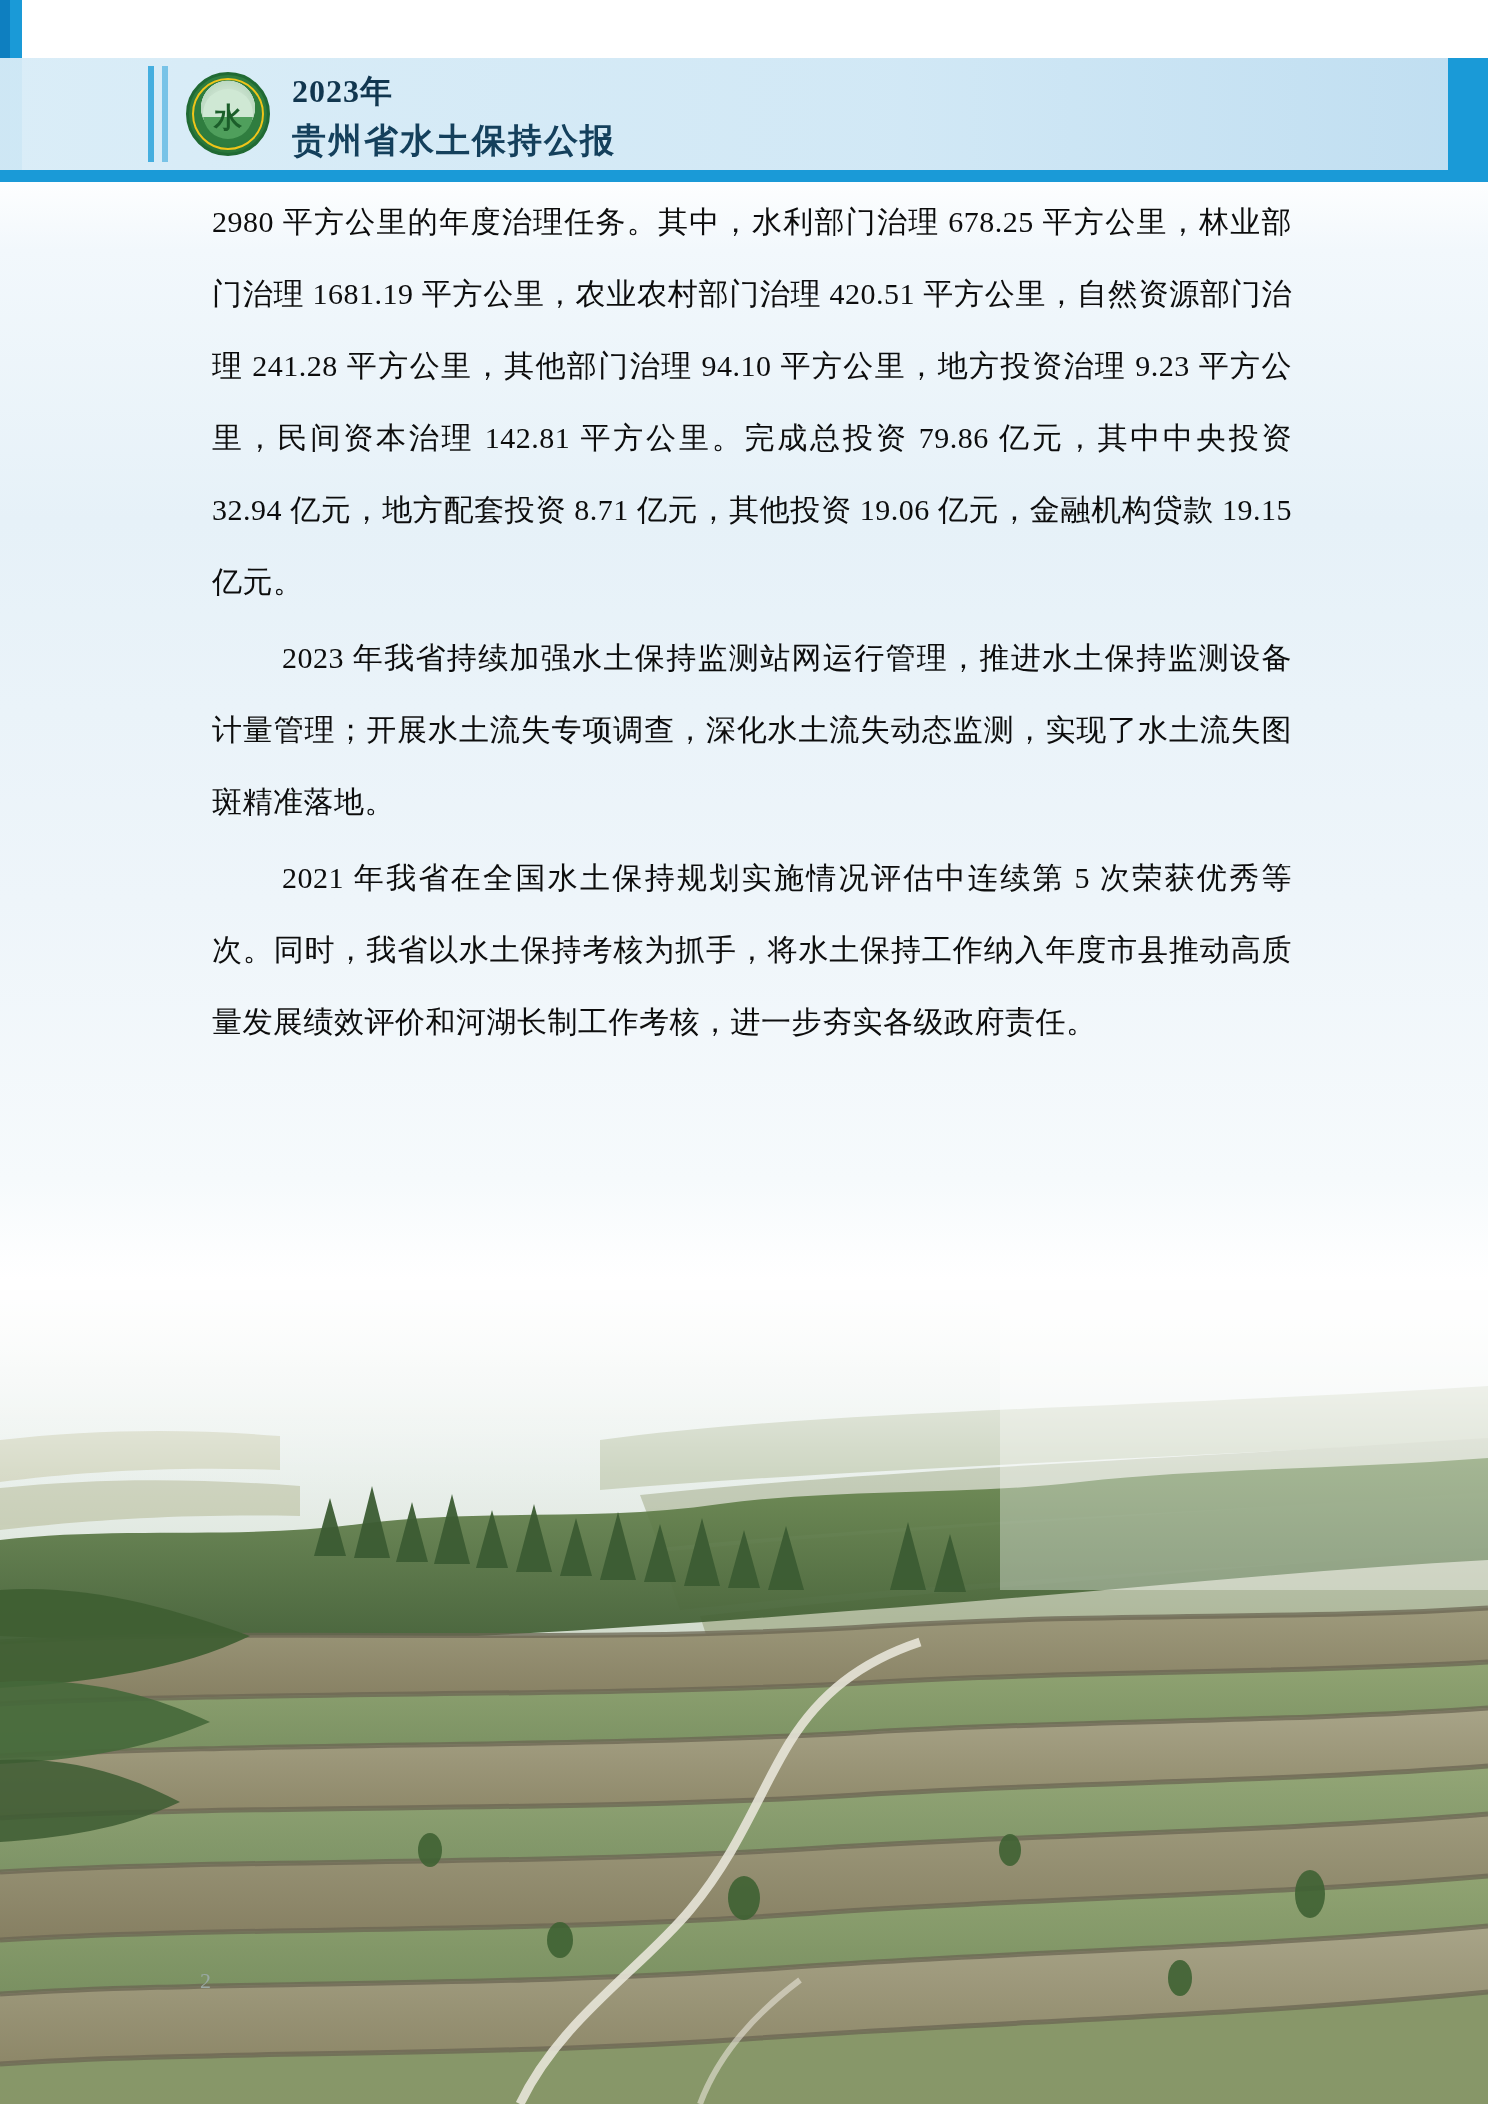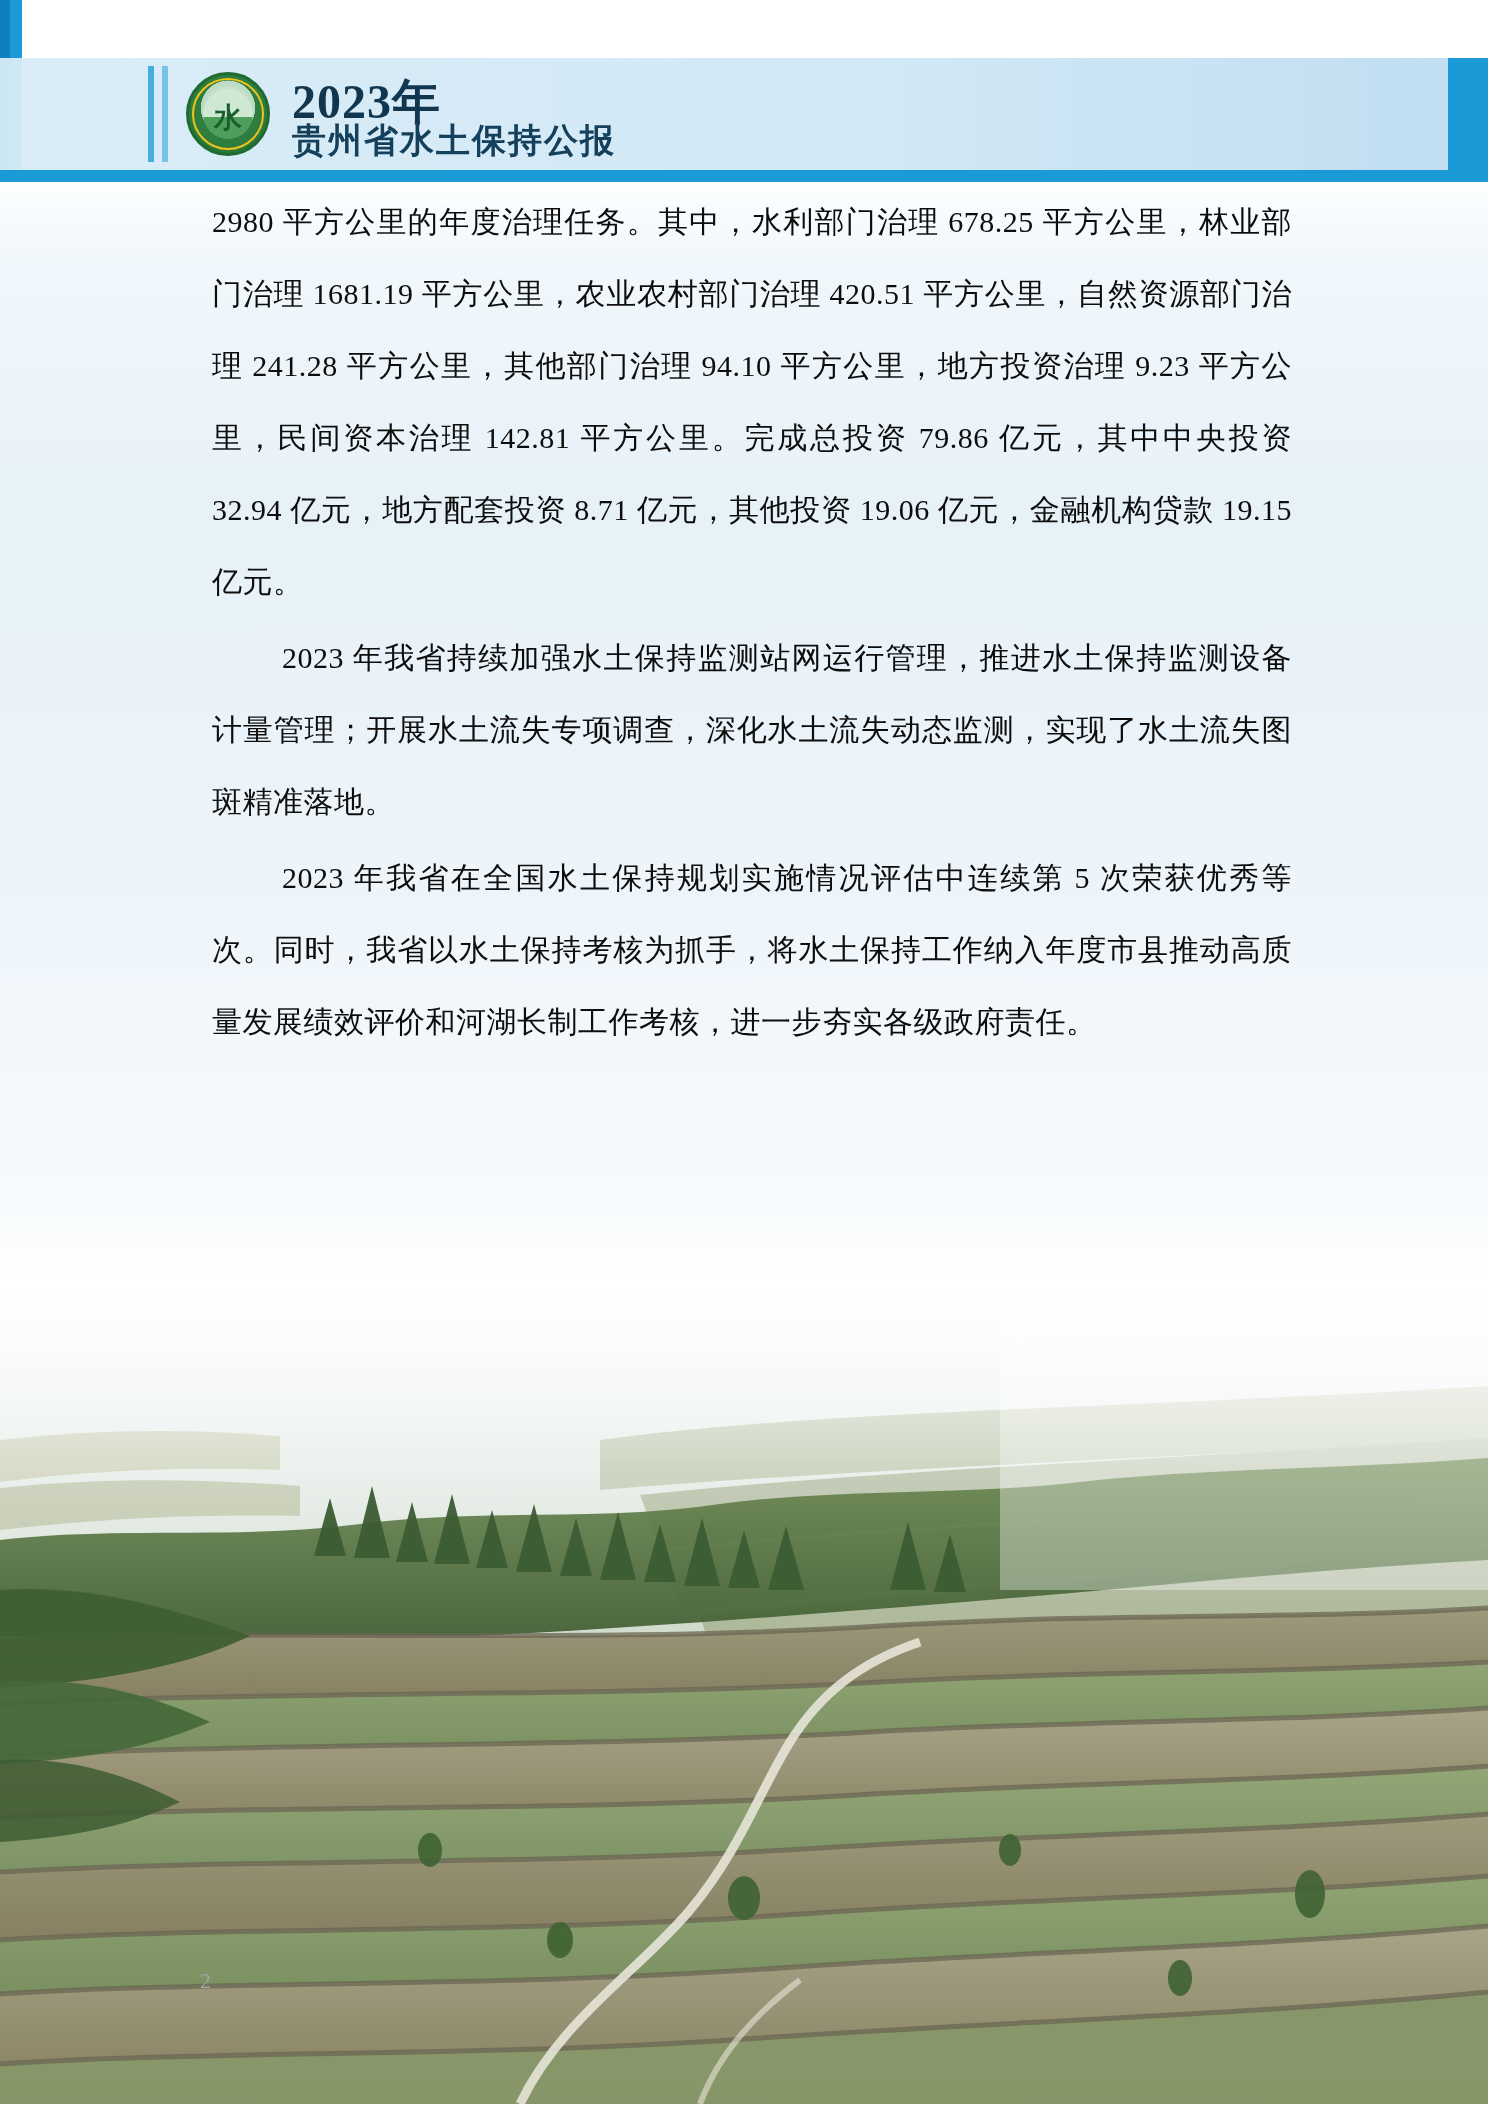--- a/index.html
+++ b/index.html
@@ -131,21 +131,21 @@
     text-align: center;
     font-size: 28px;
     color: #1b5e2a;
     font-weight: bold;
     font-family: "Liberation Serif", serif;
   }
   .header-title-1 {
     position: absolute;
     left: 292px;
     top: 12px;
-    font-size: 48px;
+    font-size: 32px;
     font-weight: bold;
     color: #11364f;
     font-family: "Liberation Serif", "DejaVu Serif", serif;
     letter-spacing: 1px;
   }
   .header-title-2 {
     position: absolute;
     left: 292px;
     top: 60px;
     font-size: 34px;
@@ -220,21 +220,21 @@
       <div class="glyph">水</div>
     </div>
 
     <div class="header-title-1">2023年</div>
     <div class="header-title-2">贵州省水土保持公报</div>
   </div>
 
   <div class="content">
     <p class="para">2980 平方公里的年度治理任务。其中，水利部门治理 678.25 平方公里，林业部门治理 1681.19 平方公里，农业农村部门治理 420.51 平方公里，自然资源部门治理 241.28 平方公里，其他部门治理 94.10 平方公里，地方投资治理 9.23 平方公里，民间资本治理 142.81 平方公里。完成总投资 79.86 亿元，其中中央投资 32.94 亿元，地方配套投资 8.71 亿元，其他投资 19.06 亿元，金融机构贷款 19.15 亿元。</p>
     <p class="para indent">2023 年我省持续加强水土保持监测站网运行管理，推进水土保持监测设备计量管理；开展水土流失专项调查，深化水土流失动态监测，实现了水土流失图斑精准落地。</p>
-    <p class="para indent">2023 年我省在全国水土保持规划实施情况评估中连续第 5 次荣获优秀等次。同时，我省以水土保持考核为抓手，将水土保持工作纳入年度市县推动高质量发展绩效评价和河湖长制工作考核，进一步夯实各级政府责任。</p>
+    <p class="para indent">2021 年我省在全国水土保持规划实施情况评估中连续第 5 次荣获优秀等次。同时，我省以水土保持考核为抓手，将水土保持工作纳入年度市县推动高质量发展绩效评价和河湖长制工作考核，进一步夯实各级政府责任。</p>
   </div>
 
   <div class="photo">
     <svg width="1488" height="814" viewBox="0 0 1488 814" preserveAspectRatio="none" aria-hidden="true">
       <defs>
         <linearGradient id="sky" x1="0" y1="0" x2="0" y2="1">
           <stop offset="0%" stop-color="#f2f6f5"></stop>
           <stop offset="22%" stop-color="#e4ece7"></stop>
           <stop offset="45%" stop-color="#cfd9c9"></stop>
           <stop offset="100%" stop-color="#b9c4ab"></stop>

